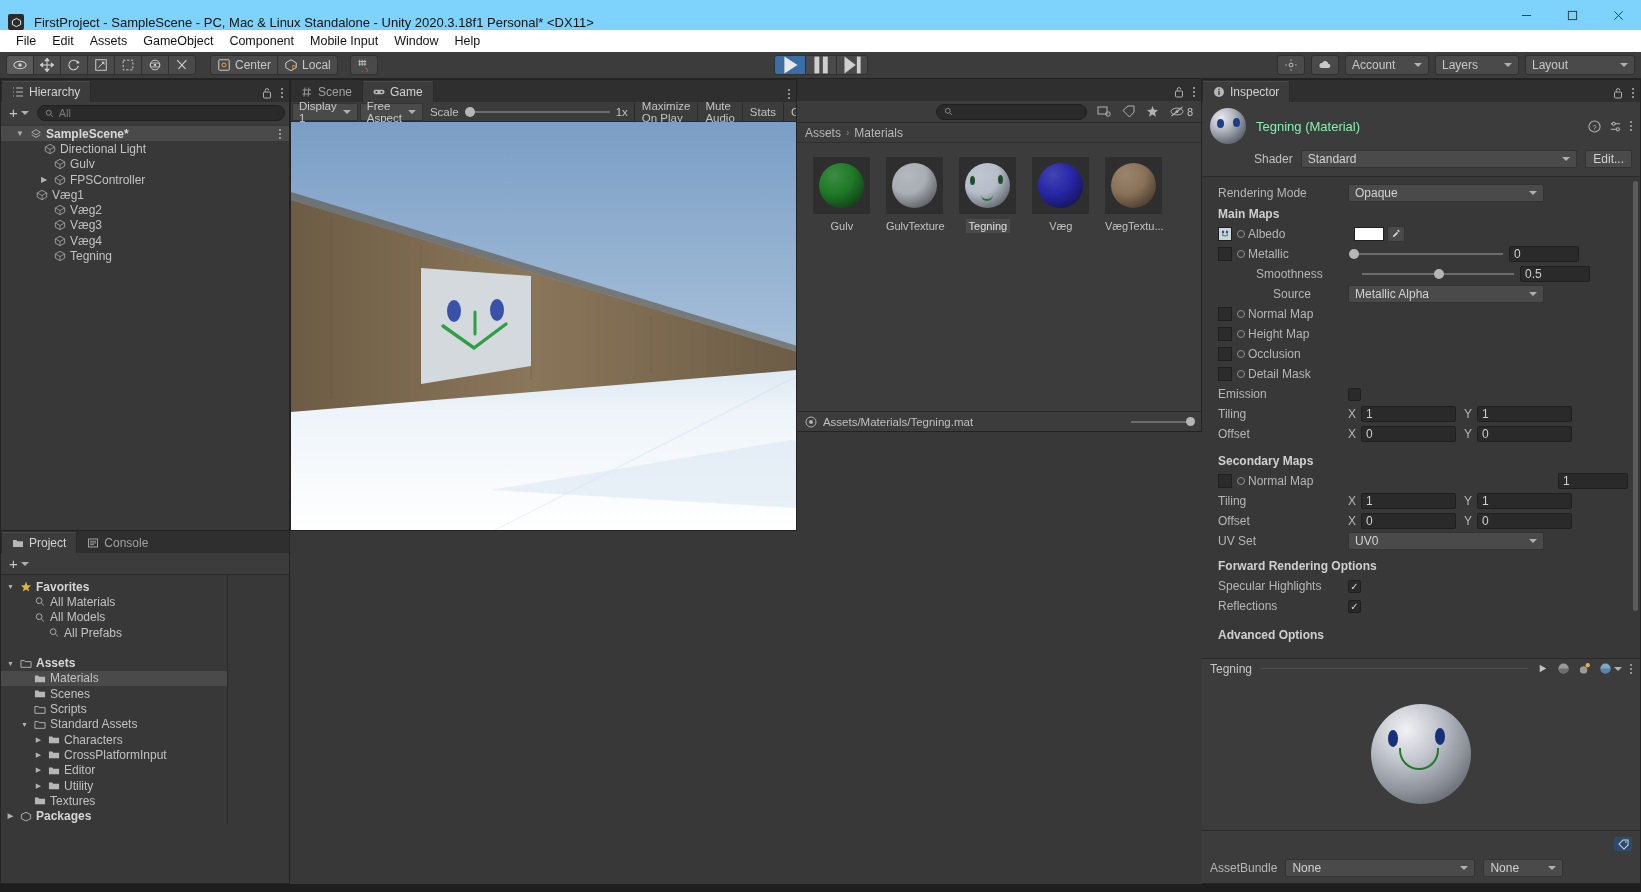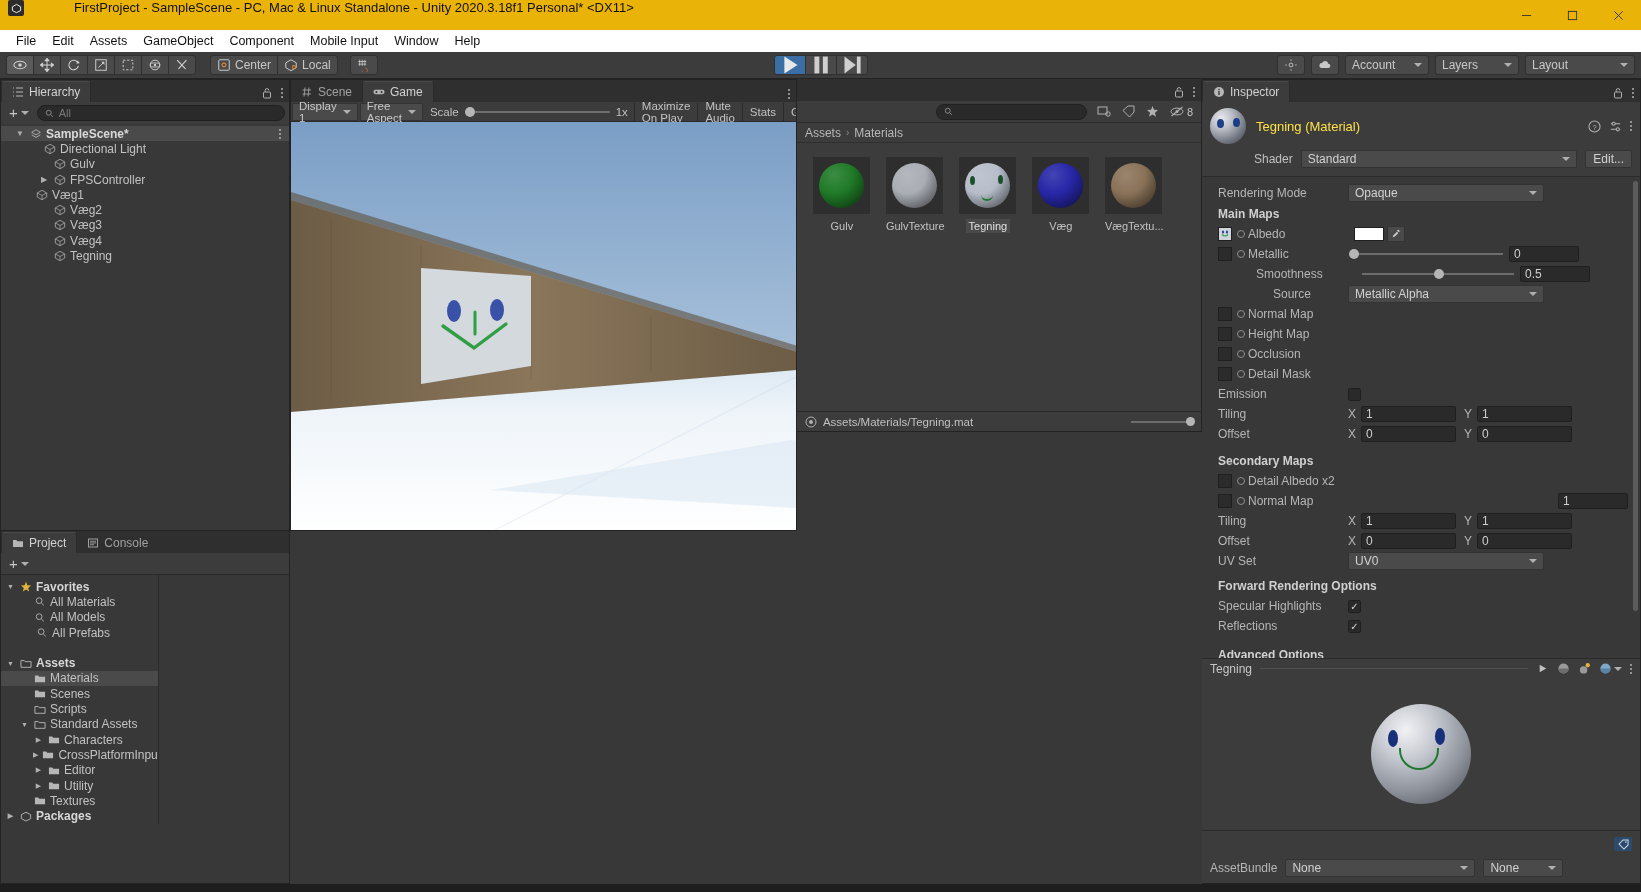--- a/index.html
+++ b/index.html
@@ -6,21 +6,21 @@
   body {
     width:1641px; height:892px; overflow:hidden;
     background:#383838;
     font-family:"Liberation Sans", sans-serif;
     font-size:12px; color:#c4c4c4;
     -webkit-font-smoothing:antialiased;
   }
   .app { position:relative; width:1641px; height:892px; }
 
   
-  .titlebar { height:30px; background:#eab308; display:flex; align-items:flex-start; position:relative;gap:40px; }
+  .titlebar { height:30px; background:#7dd3fc; display:flex; align-items:flex-end; position:relative; }
   .tb-icon { width:16px; height:16px; margin-left:8px; background:#2b2b2b; border-radius:2px;
              display:flex; align-items:center; justify-content:center; }
   .tb-icon svg { width:11px; height:11px; }
   .tb-title { margin-left:10px; color:#111; font-size:13px; }
   .win-btns { position:absolute; right:0; top:0; display:flex; height:30px; }
   .win-btn { width:46px; height:30px; display:flex; align-items:center; justify-content:center; color:#333; }
   .win-btn svg { width:11px; height:11px; }
 
   
   .menubar { height:22px; background:#ffffff; display:flex; align-items:center; padding-left:8px; }
@@ -102,21 +102,21 @@
   .sl-knob { width:10px; height:10px; border-radius:50%; background:#b6b6b6; position:absolute; top:-4px; left:0; }
   .gv-right { margin-left:auto; display:flex; align-items:center; height:18px; }
   .gv-tog { height:18px; padding:0 7px; display:flex; align-items:center; background:#3c3c3c;
             border-left:1px solid #2a2a2a; color:#c2c2c2; }
   .gv-canvas { flex:1; position:relative; overflow:hidden; background:#9cb4d0; }
 
   
   .project { height:300px; display:flex; flex-direction:column; background:#383838; }
   .pj-toolbar { height:22px; background:#3c3c3c; display:flex; align-items:center; padding:0 4px;
                 border-bottom:1px solid #2a2a2a; }
-  .pj-tree { width:158px; background:#383838; border-right:1px solid #2a2a2a; padding-top:4px; overflow:hidden; }
+  .pj-tree { width:227px; background:#383838; border-right:1px solid #2a2a2a; padding-top:4px; overflow:hidden; }
   .prow { height:15.3px; display:flex; align-items:center; gap:4px; color:#c2c2c2; font-size:12px; }
   .prow.sel { background:#4a4a4a; }
   .prow .tri { width:11px; text-align:center; font-size:7px; color:#b0b0b0; }
   .prow .tri.down::before { content:'▼'; }
   .prow .tri.right::before { content:'▶'; }
   .prow svg { width:12px; height:11px; }
   .prow.bold { font-weight:bold; color:#d6d6d6; }
   .pj-content { flex:1; display:flex; flex-direction:column; background:#3c3c3c; }
   .breadcrumb { height:20px; display:flex; align-items:center; gap:5px; padding:0 8px; color:#b8b8b8;
                 font-size:12px; background:#3c3c3c; border-bottom:1px solid #2f2f2f; }
@@ -134,21 +134,21 @@
   .zs-track { width:62px; height:2px; background:#6d6d6d; position:relative; }
   .zs-knob { width:9px; height:9px; border-radius:50%; background:#b6b6b6; position:absolute; top:-3.5px; right:-2px; }
 
   
   .insp { flex:1; display:flex; flex-direction:column; overflow:hidden; }
   .insp-head { background:#3c3c3c; padding:6px 8px 8px 8px; border-bottom:1px solid #2a2a2a; }
   .insp-title-row { display:flex; align-items:center; gap:10px; }
   .mat-orb { width:36px; height:36px; border-radius:50%;
              background:radial-gradient(circle at 32% 28%, #e9e9ef 0%, #b9bcc4 32%, #6f7580 68%, #3b3f47 100%); position:relative; overflow:hidden; }
   .mat-orb .eye { position:absolute; width:7px; height:9px; border-radius:50%; background:#1b3f86; }
-  .insp-name { font-size:13px; color:#fde047; }
+  .insp-name { font-size:13px; color:#86efac; }
   .insp-icons { margin-left:auto; display:flex; align-items:center; gap:8px; color:#b2b2b2; }
   .insp-icons svg { width:13px; height:13px; }
   .shader-row { display:flex; align-items:center; gap:8px; margin-top:6px; padding-left:44px; }
   .shader-row .lab { font-size:12px; color:#c0c0c0; }
   .dropdown { height:18px; background:#4a4a4a; border:1px solid #333; border-radius:2px;
               display:flex; align-items:center; padding:0 6px; color:#d2d2d2; font-size:12px; }
   .dropdown .caret { margin-left:auto; }
   .btn-sm { height:18px; background:#4a4a4a; border:1px solid #333; border-radius:2px; padding:0 7px;
             display:flex; align-items:center; color:#d2d2d2; font-size:12px; }
   .insp-body { flex:1; overflow:hidden; padding:6px 0 0 0; position:relative; }
@@ -565,21 +565,21 @@
             <div class="prow" style="padding-left: 18px;">
               <span class="tri"></span>
               <span style="display: inline-flex;">
                 <svg viewBox="0 0 14 13">
                   <circle cx="6" cy="5.5" r="3.4" fill="none" stroke="#b0b0b0" stroke-width="1.1"></circle>
                   <line x1="8.6" y1="8.2" x2="11.6" y2="11.2" stroke="#b0b0b0" stroke-width="1.1"></line>
                 </svg>
               </span>
               <span>All Models</span>
             </div>
-            <div class="prow" style="padding-left: 20px; align-items: center;">
+            <div class="prow" style="padding-left: 32px; align-items: center;">
               <span class="tri"></span>
               <span style="display: inline-flex;">
                 <svg viewBox="0 0 14 13">
                   <circle cx="6" cy="5.5" r="3.4" fill="none" stroke="#b0b0b0" stroke-width="1.1"></circle>
                   <line x1="8.6" y1="8.2" x2="11.6" y2="11.2" stroke="#b0b0b0" stroke-width="1.1"></line>
                 </svg>
               </span>
               <span>All Prefabs</span>
             </div>
             <div class="prow" style="padding-left: 4px;">
@@ -1068,25 +1068,20 @@
               <span class="axis">Y</span>
               <span class="numfield" style="width:95px;">0</span>
             </span>
           </div>
 
           <div class="sect" style="margin-top:6px;">Secondary Maps</div>
 
           <div class="irow">
             <span class="texslot"></span>
             <span class="radio"></span>
-            <span class="lab">Detail Albedo x2</span>
-          </div>
-          <div class="irow">
-            <span class="texslot"></span>
-            <span class="radio"></span>
             <span class="lab" style="width:207px;">Normal Map</span>
             <span class="numfield" style="width:70px;margin-left:auto;margin-right:12px;">1</span>
           </div>
           <div class="irow">
             <span class="lab">Tiling</span>
             <span class="xy">
               <span class="axis">X</span>
               <span class="numfield" style="width:95px;">1</span>
             </span>
             <span class="xy" style="margin-left:8px;">

